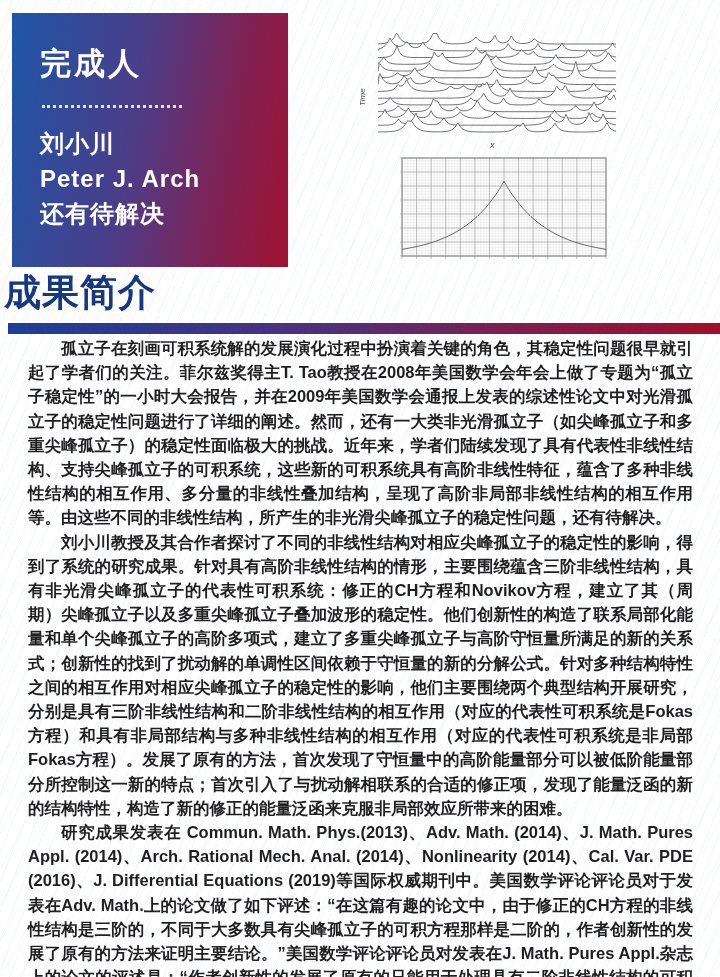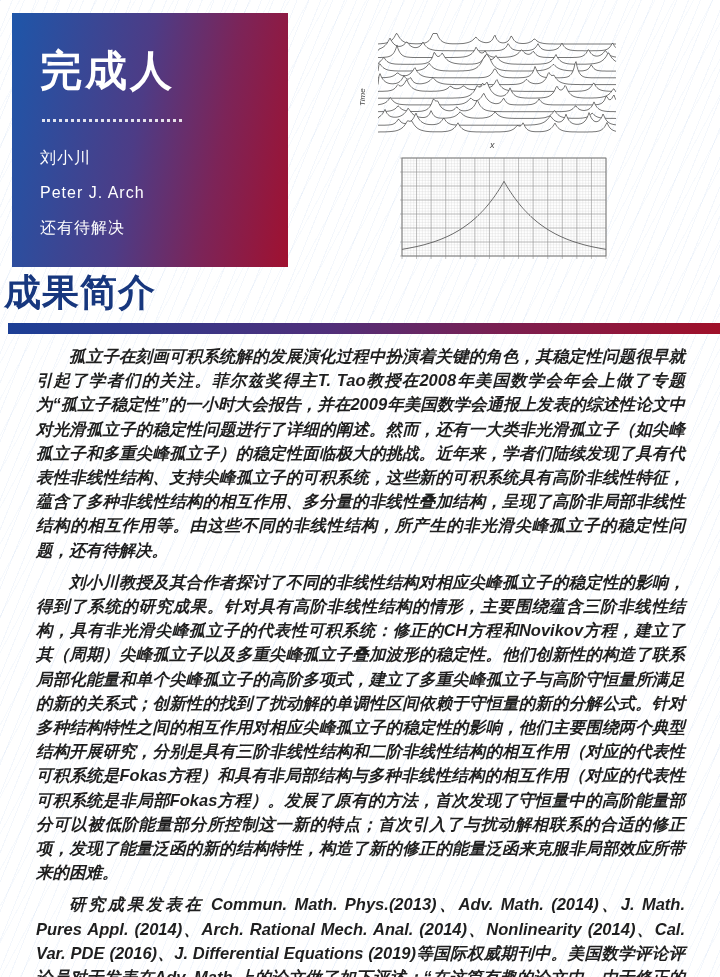--- a/index.html
+++ b/index.html
@@ -7,41 +7,41 @@
         font-family:"Liberation Sans","DejaVu Sans",sans-serif;}
   .bg-pattern{position:absolute;inset:0;pointer-events:none;
     background:
       repeating-linear-gradient(112deg, rgba(140,175,225,0.10) 0 1px, transparent 1px 11px),
       repeating-linear-gradient(118deg, rgba(150,185,230,0.08) 0 1px, transparent 1px 17px);
   }
   
   .header-box{position:absolute;left:12px;top:13px;width:276px;height:254px;
     background:linear-gradient(100deg,#1e56a9 0%,#4d3c86 45%,#7c2458 72%,#a01130 100%);
     color:#fff;box-sizing:border-box;padding:30px 0 0 28px;}
-  .header-title{font-size:42px;font-weight:bold;letter-spacing:3px;}
+  .header-title{font-size:31px;font-weight:bold;letter-spacing:3px;}
   .dotted-rule{width:140px;border:0;border-top:3px dotted rgba(255,255,255,0.85);
     margin:20px 0 18px 2px;}
-  .contrib-name{font-size:16px;font-weight:400;line-height:35px;letter-spacing:1px;}
+  .contrib-name{font-size:24px;font-weight:700;line-height:35px;letter-spacing:1px;}
   
   .fig1{position:absolute;left:356px;top:28px;width:268px;height:122px;}
   .fig1-ylabel{position:absolute;left:2px;top:78px;transform:rotate(-90deg);
     transform-origin:left top;font-style:italic;font-size:8px;color:#444;}
   .fig1 svg{position:absolute;left:22px;top:4px;}
   .fig1-xlabel{position:absolute;left:50%;bottom:0;font-style:italic;font-size:9px;color:#444;}
   
   .fig2{position:absolute;left:388px;top:152px;width:222px;height:116px;}
   
   .section-title{position:absolute;left:4px;top:268px;margin:0;font-size:37px;
     font-weight:bold;color:#17377e;letter-spacing:1px;}
   .divider{position:absolute;left:8px;top:323px;width:712px;height:11px;
     background:linear-gradient(90deg,#1c3f96 0%,#502f7a 45%,#7c1f50 70%,#a01029 100%);}
   
   .body-text{position:absolute;left:28px;top:336px;width:665px;color:#1f1f1f;
     font-size:16.5px;line-height:24.2px;font-weight:600;text-align:justify;}
-  .body-text p{margin:8px;text-indent:2em;font-style:italic;}
+  .body-text p{margin:0;text-indent:2em;}
 </style>
 </head>
 <body>
 
 <div class="page">
   <div class="bg-pattern"></div>
 
   <div class="header-box">
     <div class="header-title">完成人</div>
     <hr class="dotted-rule">

